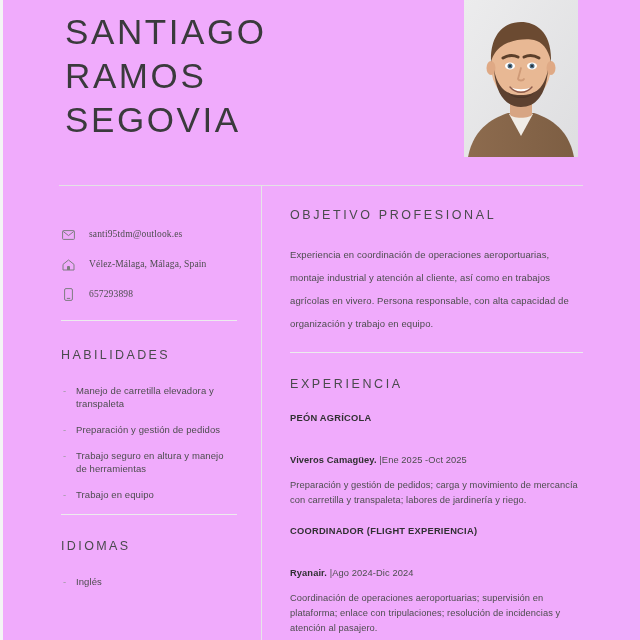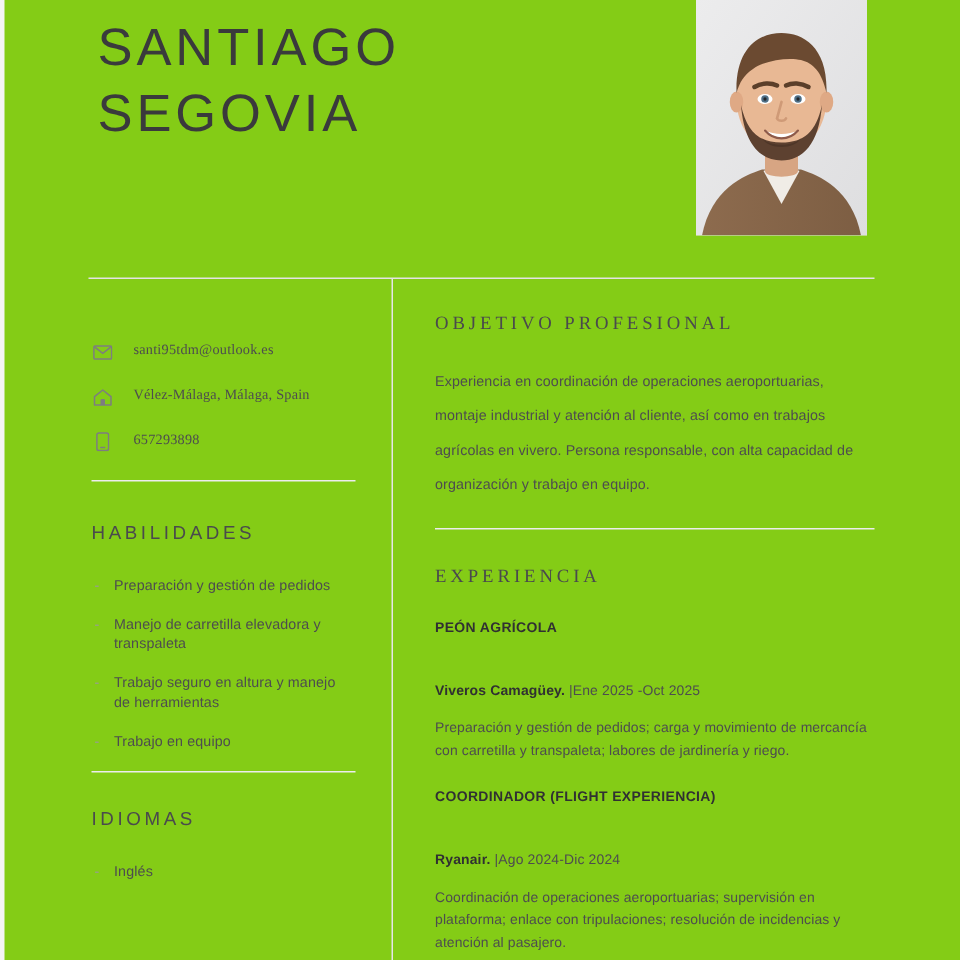--- a/index.html
+++ b/index.html
@@ -13,21 +13,21 @@
     font-family: "Liberation Sans", sans-serif;
     color: #3c3c3c;
     overflow: hidden;
     position: relative;
   }
   .page {
     position: absolute;
     left: 0; top: 0;
     width: 640px;
     height: 640px;
-    background: #84cc16;
+    background: #f0abfc;
     box-sizing: border-box;
     border-left: 3px solid #f4f4f5;
   }
 
   
   .header {
     position: absolute;
     left: 0; top: 0;
     width: 640px;
     height: 186px;
@@ -98,21 +98,20 @@
   .sec-title {
     font-size: 12.5px;
     font-weight: 400;
     letter-spacing: 2.4px;
     color: #4a4a4d;
     line-height: 19px;
     margin: 0;
   }
   .sec-title.right {
     letter-spacing: 2.6px;
-    font-family: Liberation Serif, serif;
   }
 
   
   .contact-list {
     margin: 21px 0 0 0;
     padding: 0;
     list-style: none;
   }
   .contact-item {
     display: flex;
@@ -221,20 +220,21 @@
   .job-3 { margin-top: 16px; }
 </style>
 </head>
 <body>
 
 <div class="page">
 
   <div class="header">
     <div class="name-block">
       <div class="name-line">SANTIAGO</div>
+      <div class="name-line">RAMOS</div>
       <div class="name-line">SEGOVIA</div>
     </div>
 
     <div class="photo">
       <svg width="114" height="157" viewBox="0 0 114 157">
         <defs>
           <linearGradient id="bgg" x1="0" y1="0" x2="1" y2="1">
             <stop offset="0%" stop-color="#ececed"></stop>
             <stop offset="100%" stop-color="#dedee0"></stop>
           </linearGradient>
@@ -314,22 +314,22 @@
         <span class="c-text">657293898</span>
       </li>
     </ul>
 
     <hr class="hr left-hr-1">
 
     <div class="sec-gap"></div>
     <h2 class="sec-title">HABILIDADES</h2>
 
     <ul class="bullets">
+      <li>Manejo de carretilla elevadora y transpaleta</li>
       <li>Preparación y gestión de pedidos</li>
-      <li>Manejo de carretilla elevadora y transpaleta</li>
       <li class="two-line">Trabajo seguro en altura y manejo de herramientas</li>
       <li>Trabajo en equipo</li>
     </ul>
 
     <hr class="hr left-hr-2">
 
     <div class="sec-gap-sm"></div>
     <h2 class="sec-title">IDIOMAS</h2>
 
     <ul class="bullets">

